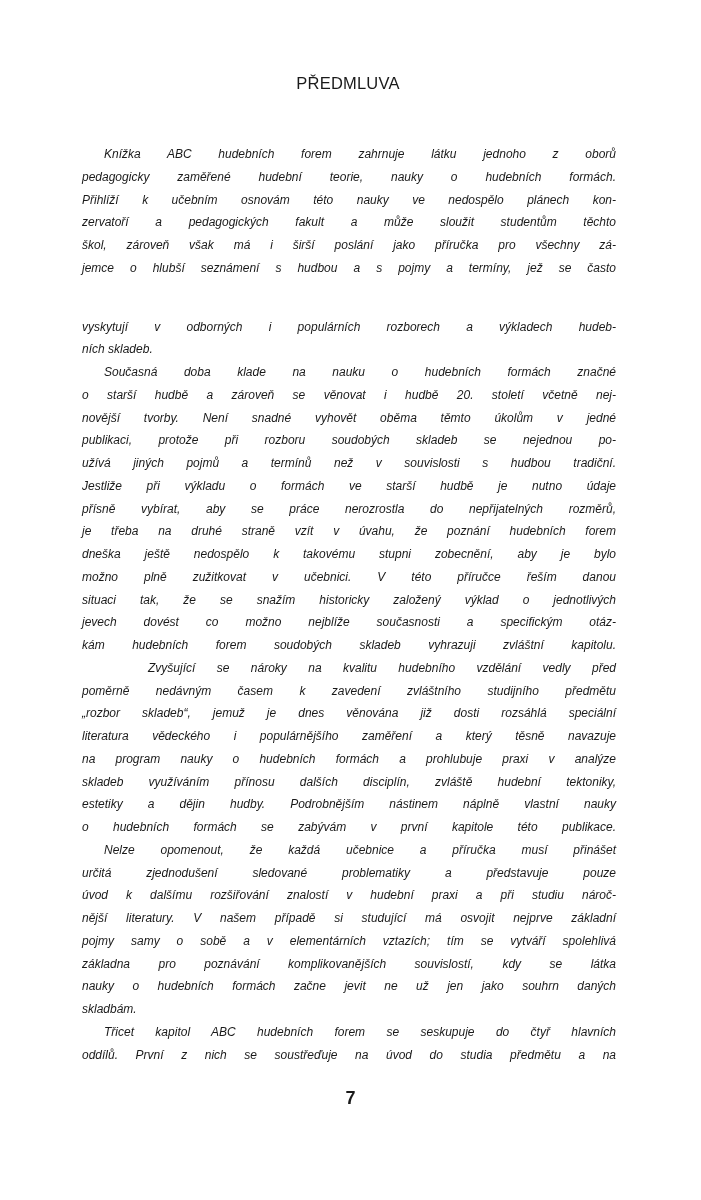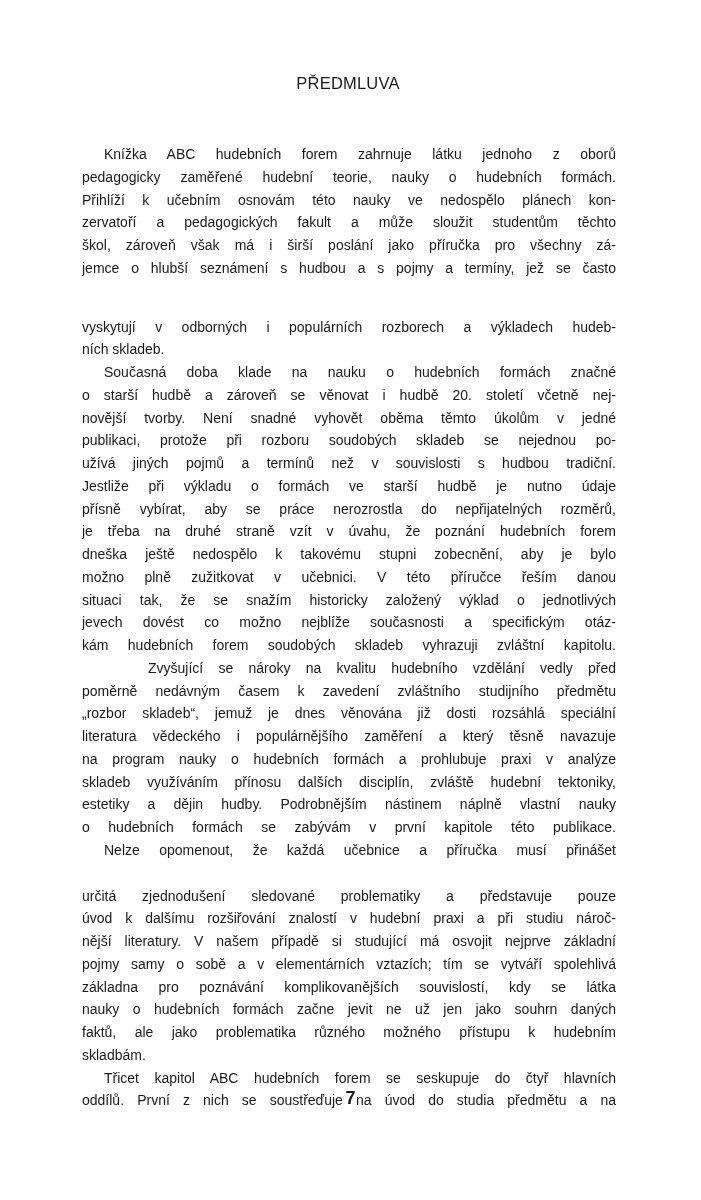--- a/index.html
+++ b/index.html
@@ -23,22 +23,23 @@
       text-align: center;
       font-size: 16.5px;
       letter-spacing: 0.2px;
       color: #1a1a1a;
     }
     .body-text {
       position: absolute;
       top: 143px;
       left: 82px;
       width: 534px;
-      font-size: 14px;
+      font-size: 12px;
       line-height: 22.75px;
+      font-style: italic;
     }
     .line {
       display: block;
       white-space: nowrap;
       text-align: justify;
       text-align-last: justify;
       height: 22.75px;
     }
     .line.last {
       text-align-last: left;
@@ -86,25 +87,24 @@
     <span class="line" style="white-space: nowrap;"><span style="display: inline; word-spacing: 1.62946px;">kám hudebních forem soudobých skladeb vyhrazuji zvláštní kapitolu.</span></span>
     <span class="line indent" style="white-space: nowrap;"><span style="display: inline; word-spacing: 6.07812px; margin-left: 44px;">Zvyšující se nároky na kvalitu hudebního vzdělání vedly před</span></span>
     <span class="line" style="white-space: nowrap;"><span style="display: inline; word-spacing: 0.127232px;">poměrně nedávným časem k zavedení zvláštního studijního předmětu</span></span>
     <span class="line" style="white-space: nowrap;"><span style="display: inline; word-spacing: 1.16319px;">„rozbor skladeb“, jemuž je dnes věnována již dosti rozsáhlá speciální</span></span>
     <span class="line" style="white-space: nowrap;"><span style="display: inline; word-spacing: -0.0117188px;">literatura vědeckého i populárnějšího zaměření a který těsně navazuje</span></span>
     <span class="line" style="white-space: nowrap;"><span style="display: inline; word-spacing: 1.04062px;">na program nauky o hudebních formách a prohlubuje praxi v analýze</span></span>
     <span class="line" style="white-space: nowrap;"><span style="display: inline; word-spacing: -1.60045px;">skladeb využíváním přínosu dalších disciplín, zvláště hudební tektoniky,</span></span>
     <span class="line" style="white-space: nowrap;"><span style="display: inline; word-spacing: 2.29883px;">estetiky a dějin hudby. Podrobnějším nástinem náplně vlastní nauky</span></span>
     <span class="line" style="white-space: nowrap;"><span style="display: inline; word-spacing: 4.44965px;">o hudebních formách se zabývám v první kapitole této publikace.</span></span>
     <span class="line indent" style="white-space: nowrap;"><span style="display: inline; word-spacing: 4.52734px;">Nelze opomenout, že každá učebnice a příručka musí přinášet</span></span>
-    <span class="line" style="white-space: nowrap; margin-top: 23px;"><span style="display: inline; word-spacing: 6.66927px;">určitá zjednodušení sledované problematiky a představuje pouze</span></span>
+    <span class="line" style="white-space: nowrap;"><span style="display: inline; word-spacing: 6.66927px;">určitá zjednodušení sledované problematiky a představuje pouze</span></span>
     <span class="line" style="white-space: nowrap;"><span style="display: inline; word-spacing: 0.0823864px;">úvod k dalšímu rozšiřování znalostí v hudební praxi a při studiu nároč-</span></span>
     <span class="line" style="white-space: nowrap;"><span style="display: inline; word-spacing: -1.02188px;">nější literatury. V našem případě si studující má osvojit nejprve základní</span></span>
     <span class="line" style="white-space: nowrap;"><span style="display: inline; word-spacing: -1.47585px;">pojmy samy o sobě a v elementárních vztazích; tím se vytváří spolehlivá</span></span>
     <span class="line" style="white-space: nowrap;"><span style="display: inline; word-spacing: 2.9933px;">základna pro poznávání komplikovanějších souvislostí, kdy se látka</span></span>
     <span class="line" style="white-space: nowrap;"><span style="display: inline; word-spacing: 0.684659px;">nauky o hudebních formách začne jevit ne už jen jako souhrn daných</span></span>
-    <span class="line" style="white-space: nowrap;"><span style="display: inline; word-spacing: 2.61523px;">faktů, ale jako problematika různého možného přístupu k hudebním</span></span>
     <span class="line last">skladbám.</span>
     <span class="line indent" style="white-space: nowrap;"><span style="display: inline; word-spacing: 1.26562px;">Třicet kapitol ABC hudebních forem se seskupuje do čtyř hlavních</span></span>
     <span class="line" style="white-space: nowrap;"><span style="display: inline; word-spacing: 1.18099px;">oddílů. První z nich se soustřeďuje na úvod do studia předmětu a na</span></span>
   </div>
 
 <div class="page-number">7</div>
 
 </body></html>

